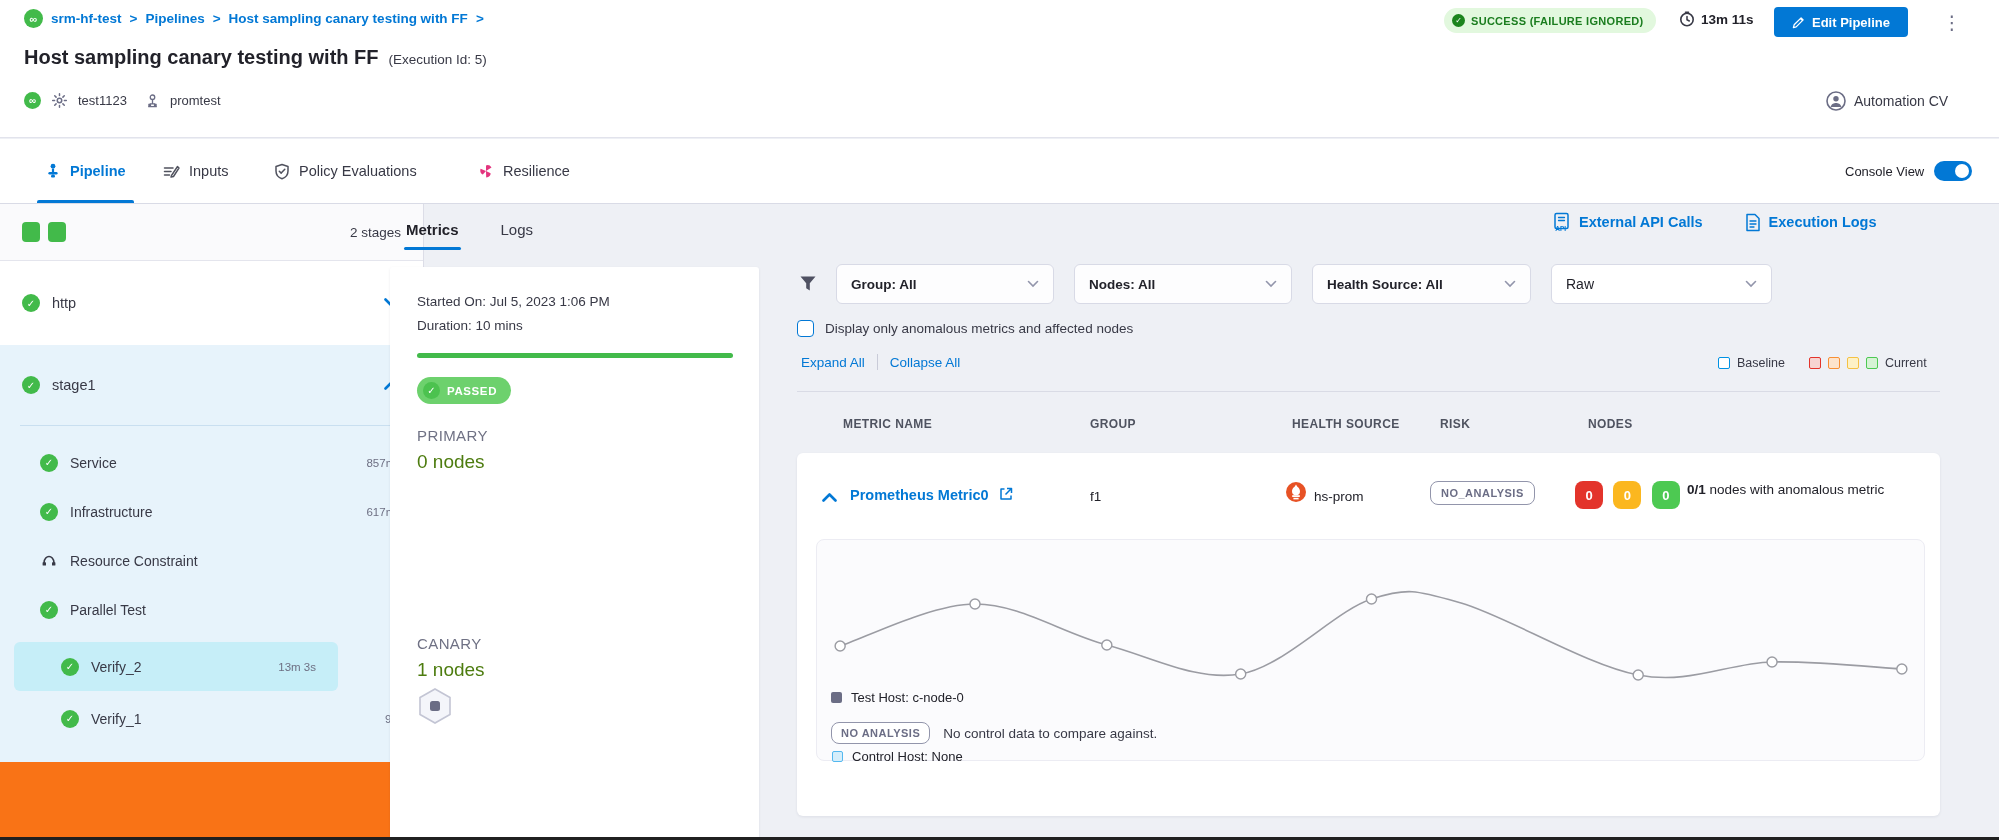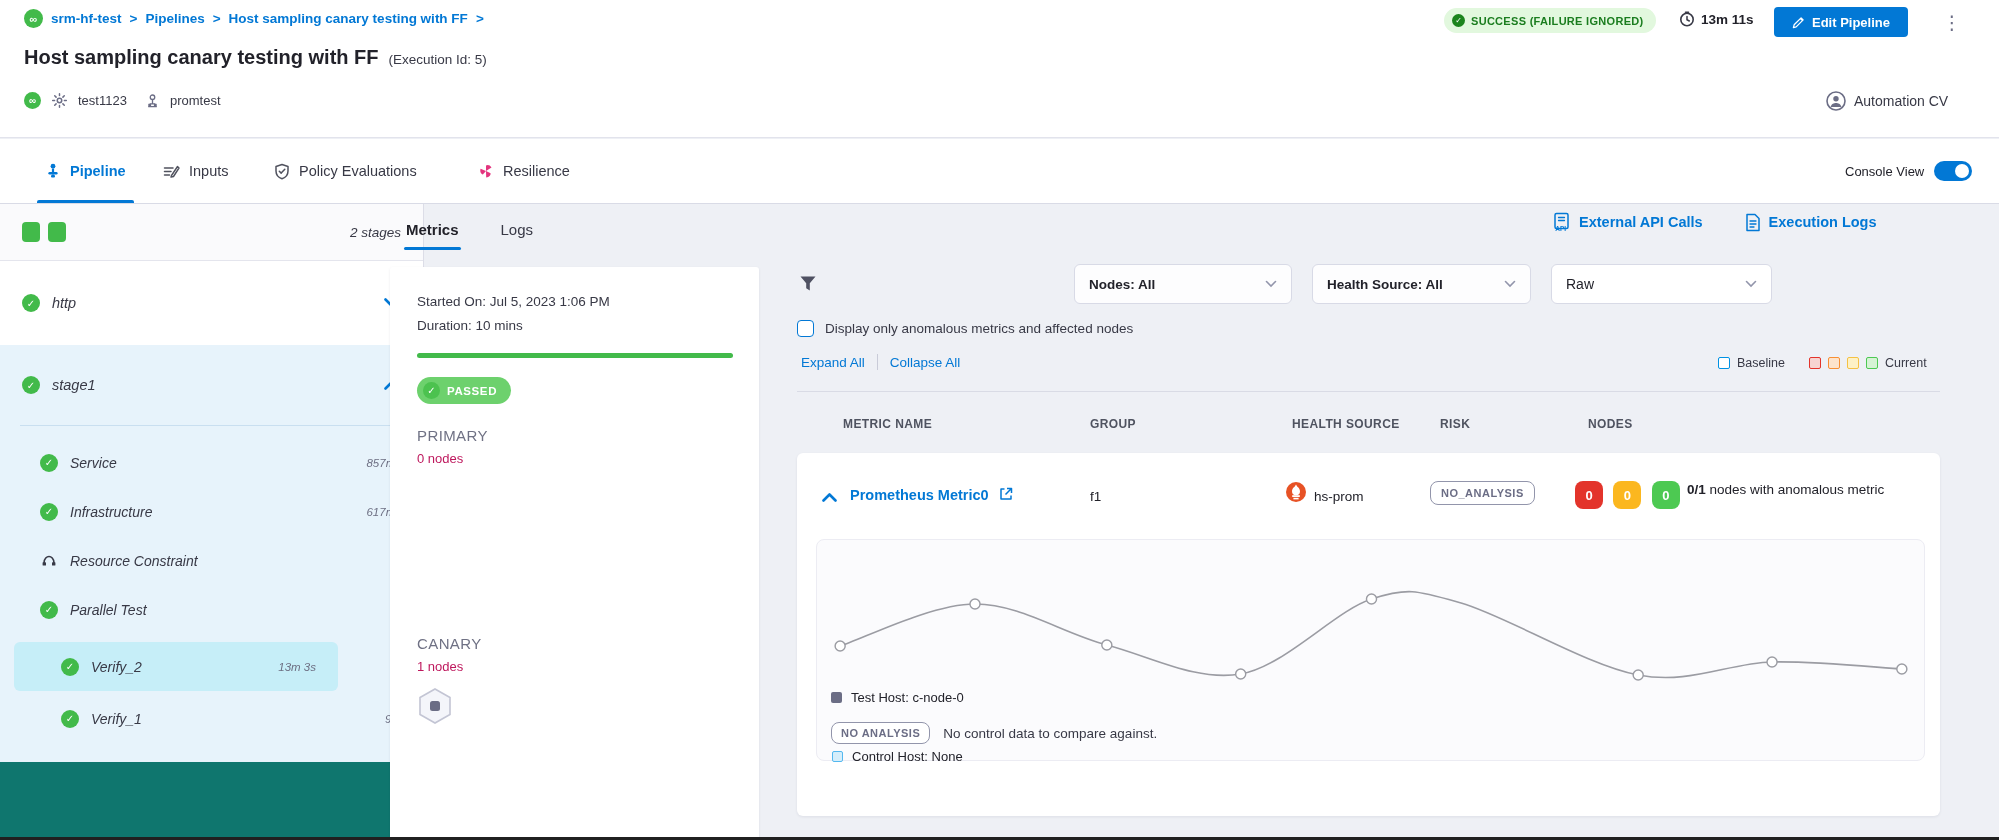--- a/index.html
+++ b/index.html
@@ -29,21 +29,21 @@
   
   .tabbar { left:0; top:139px; width:1999px; height:65px; background:#fff; border-bottom:1px solid #d9dbe6; }
   .tab { position:absolute; top:0; height:64px; display:flex; align-items:center; gap:9px; font-size:14.5px; color:#383946; cursor:pointer; }
   .tab.active { color:#0278d5; font-weight:bold; }
   .tab.active .underline { position:absolute; left:-8px; right:-8px; bottom:0; height:3px; background:#0278d5; border-radius:2px 2px 0 0; }
   .console-view { left:1845px; top:0; height:64px; display:flex; align-items:center; gap:10px; font-size:13px; color:#22222a; }
   .toggle { width:38px; height:20px; border-radius:10px; background:#0278d5; position:relative; cursor:pointer; }
   .toggle .knob { position:absolute; right:3px; top:3px; width:14px; height:14px; border-radius:50%; background:#fff; }
 
   
-  .sidebar { left:0; top:204px; width:424px; height:633px; background:#0f766e; border-right:1px solid #dcdde7;font-style:italic; }
+  .sidebar { left:0; top:204px; width:424px; height:633px; background:#f97316; border-right:1px solid #dcdde7; }
   .stages-head { position:absolute; left:0; top:0; width:100%; height:57px; background:#fafafc; border-bottom:1px solid #e4e5ed; display:flex; align-items:center; padding:0 22px; }
   .sq { width:18px; height:20px; border-radius:4px; background:#42ba4a; margin-right:8px; }
   .stages-count { margin-left:auto; font-size:13.5px; color:#383946; }
   .http-row { position:absolute; left:0; top:57px; width:100%; height:84px; background:#fff; display:flex; align-items:center; padding:0 24px 0 22px; cursor:pointer; }
   .stage-group { position:absolute; left:0; top:141px; width:100%; height:417px; background:#e7f3fb; }
   .stage1-row { position:absolute; left:0; top:0; width:100%; height:80px; display:flex; align-items:center; padding:0 24px 0 22px; cursor:pointer; }
   .stage-divider { position:absolute; left:20px; right:20px; top:80px; border-top:1px solid #c9dff0; }
   .step { position:absolute; left:0; width:100%; height:49px; display:flex; align-items:center; padding:0 22px 0 40px; font-size:14px; color:#383946; cursor:pointer; }
   .step .dur { margin-left:auto; font-size:11.5px; color:#6d6f83; }
   .step.sub { padding-left:61px; }
@@ -57,21 +57,21 @@
   .mtab.active { font-weight:bold; color:#22222a; }
   .mtab.active::after { content:""; position:absolute; left:-2px; right:-2px; bottom:-12px; height:3px; background:#0278d5; border-radius:2px; }
   .mid-card { left:390px; top:267px; width:369px; height:708px; background:#fff; border-radius:3px; box-shadow:0 1px 3px rgba(30,30,60,.08); }
   .mid-card .line1 { position:absolute; left:27px; top:27px; font-size:13.5px; color:#383946; }
   .mid-card .line2 { position:absolute; left:27px; top:51px; font-size:13.5px; color:#383946; }
   .progress { position:absolute; left:27px; top:86px; width:316px; height:5px; background:#42ba4a; border-radius:3px; }
   .passed { position:absolute; left:27px; top:110px; height:27px; background:#6dd16d; border-radius:14px; display:flex; align-items:center; gap:7px; padding:0 14px 0 6px; }
   .passed .pc { width:17px; height:17px; border-radius:50%; background:#4cc24f; color:#fff; font-size:10px; display:flex; align-items:center; justify-content:center; font-weight:bold; }
   .passed .pt { color:#fff; font-size:11.5px; font-weight:bold; letter-spacing:.6px; }
   .grp-title { position:absolute; left:27px; font-size:15px; color:#6f7184; letter-spacing:.4px; }
-  .grp-sub { position:absolute; left:27px; font-size:13px; color:#be185d; }
+  .grp-sub { position:absolute; left:27px; font-size:19px; color:#4d7c0f; }
 
   
   .links-row { left:1552px; top:212px; display:flex; gap:42px; }
   .tool-link { display:flex; align-items:center; gap:8px; font-size:14.5px; font-weight:bold; color:#0278d5; cursor:pointer; }
   .filter-icon { left:798px; top:274px; }
   .dropdown { position:absolute; top:264px; height:40px; background:#fdfdfe; border:1px solid #d8dae6; border-radius:6px; display:flex; align-items:center; padding:0 14px; cursor:pointer; }
   .dropdown .lbl { font-size:13.5px; font-weight:bold; color:#22222a; }
   .dropdown .chev { margin-left:auto; }
   .cb-row { left:797px; top:320px; display:flex; align-items:center; gap:11px; }
   .checkbox { width:17px; height:17px; border:1.6px solid #0278d5; border-radius:4px; background:#fff; cursor:pointer; }
@@ -316,20 +316,26 @@
         <path d="M5 8 H11 M5 11 H11 M5 14 H9" stroke="#0278d5" stroke-width="1.3" stroke-linecap="round"></path>
       </svg>
       <span>Execution Logs</span>
     </div>
   </div>
 
   <svg class="abs filter-icon" width="20" height="20" viewBox="0 0 20 20">
     <path d="M2.5 2.5 H17.5 L11.8 9.2 V16.5 L8.2 14.2 V9.2 Z" fill="#4f5162"></path>
   </svg>
 
+  <div class="dropdown" style="left:836px; width:218px;">
+    <span class="lbl">Group: All</span>
+    <svg class="chev" width="12" height="8" viewBox="0 0 12 8">
+        <path d="M1.5 1.5 L6 6 L10.5 1.5" fill="none" stroke="#9295ab" stroke-width="1.6" stroke-linecap="round"></path>
+      </svg>
+  </div>
   <div class="dropdown" style="left:1074px; width:218px;">
     <span class="lbl">Nodes: All</span>
     <svg class="chev" width="12" height="8" viewBox="0 0 12 8">
         <path d="M1.5 1.5 L6 6 L10.5 1.5" fill="none" stroke="#9295ab" stroke-width="1.6" stroke-linecap="round"></path>
       </svg>
   </div>
   <div class="dropdown" style="left:1312px; width:219px;">
     <span class="lbl">Health Source: All</span>
     <svg class="chev" width="12" height="8" viewBox="0 0 12 8">
         <path d="M1.5 1.5 L6 6 L10.5 1.5" fill="none" stroke="#9295ab" stroke-width="1.6" stroke-linecap="round"></path>

